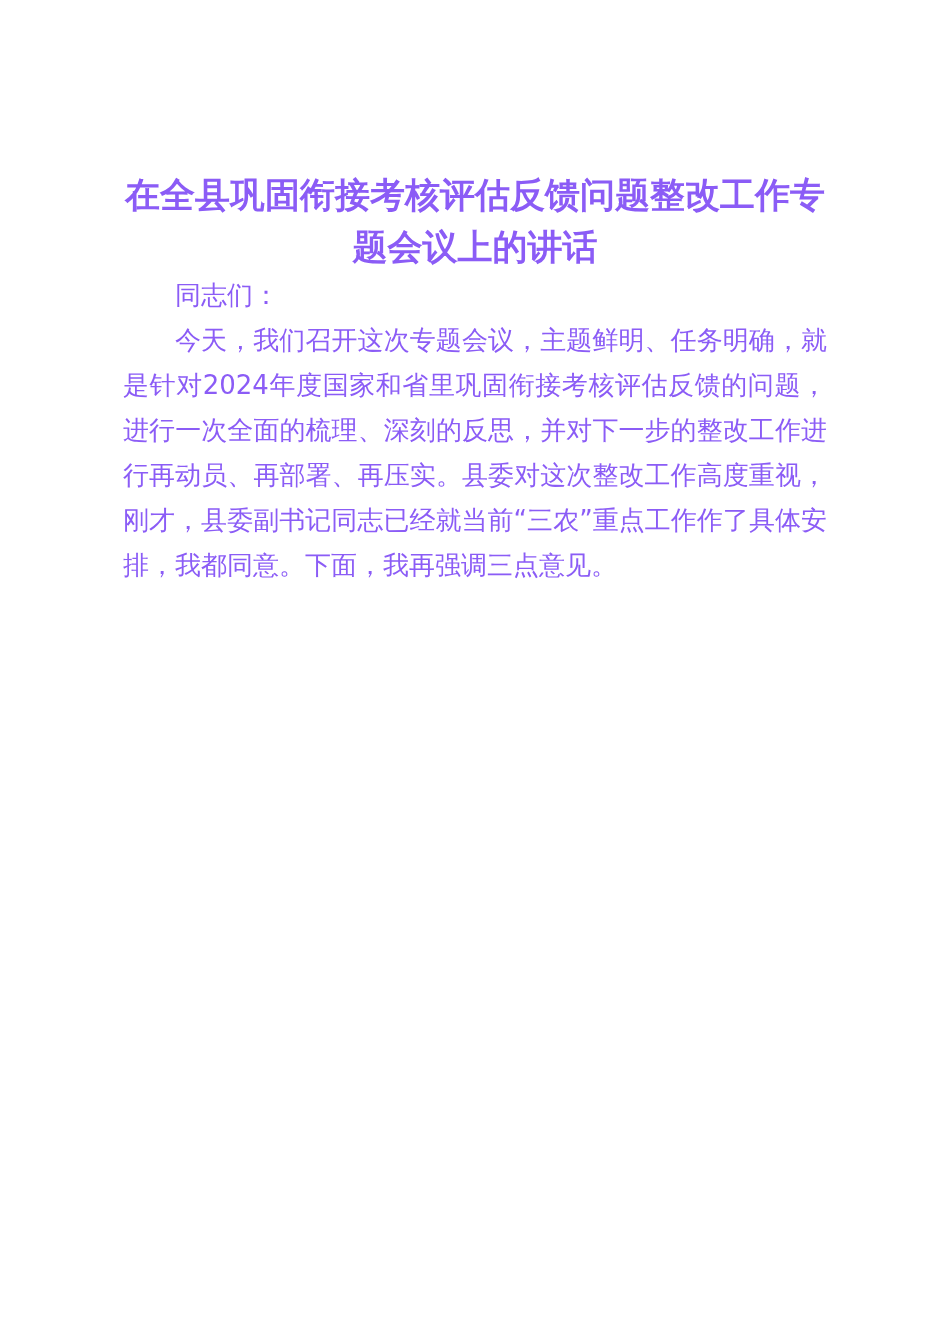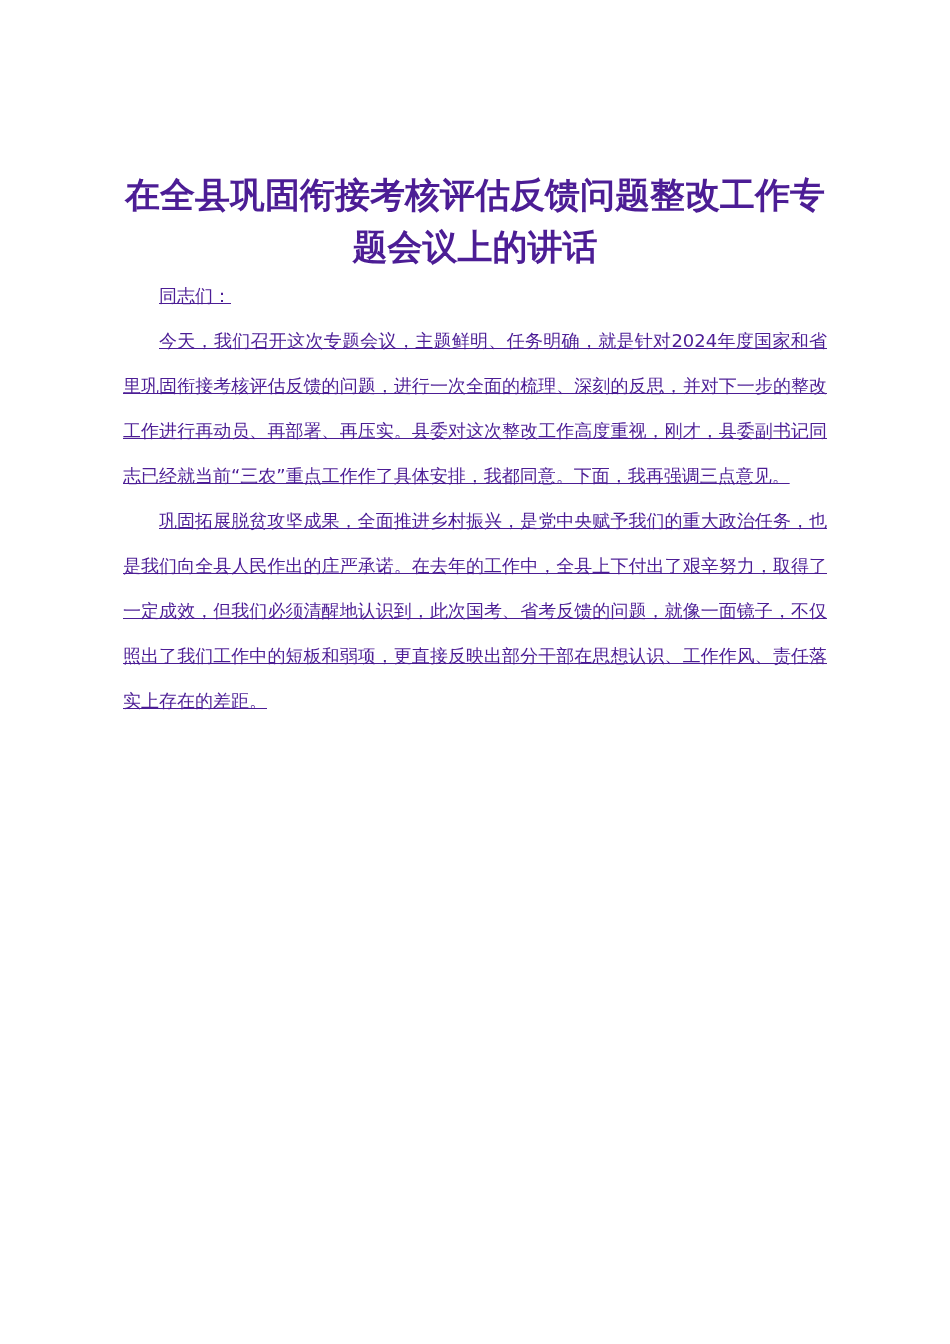--- a/index.html
+++ b/index.html
@@ -7,54 +7,52 @@
     padding: 0;
     background: #ffffff;
   }
   .page {
     position: relative;
     width: 950px;
     height: 1344px;
     box-sizing: border-box;
     padding: 169px 123px 0 123px;
     background: #ffffff;
-    color: #4c1d95;
+    color: #8b5cf6;
     font-family: "DejaVu Sans", sans-serif;
     overflow: hidden;
   }
   .title {
     margin: 0;
     font-size: 35px;
     line-height: 52px;
     font-weight: 700;
     text-align: center;
     letter-spacing: 0;
   }
   .para {
     margin: 0;
-    font-size: 18px;
+    font-size: 26px;
     line-height: 45px;
     text-align: justify;
     text-justify: inter-ideograph;
     text-indent: 2em;
     line-break: strict;
     word-break: normal;
-    text-decoration: underline;
   }
   .section-heading {
     
     font-weight: 400;
   }
 </style>
 </head>
 <body>
 
 <div class="page">
   <h1 class="title">在全县巩固衔接考核评估反馈问题整改工作专题会议上的讲话</h1>
 
   <p class="para salutation">同志们：</p>
 
   <p class="para">今天，我们召开这次专题会议，主题鲜明、任务明确，就是针对2024年度国家和省里巩固衔接考核评估反馈的问题，进行一次全面的梳理、深刻的反思，并对下一步的整改工作进行再动员、再部署、再压实。县委对这次整改工作高度重视，刚才，县委副书记同志已经就当前“三农”重点工作作了具体安排，我都同意。下面，我再强调三点意见。</p>
 
 
-  <p class="para">巩固拓展脱贫攻坚成果，全面推进乡村振兴，是党中央赋予我们的重大政治任务，也是我们向全县人民作出的庄严承诺。在去年的工作中，全县上下付出了艰辛努力，取得了一定成效，但我们必须清醒地认识到，此次国考、省考反馈的问题，就像一面镜子，不仅照出了我们工作中的短板和弱项，更直接反映出部分干部在思想认识、工作作风、责任落实上存在的差距。</p>
 
 </div>
 
 </body></html>

